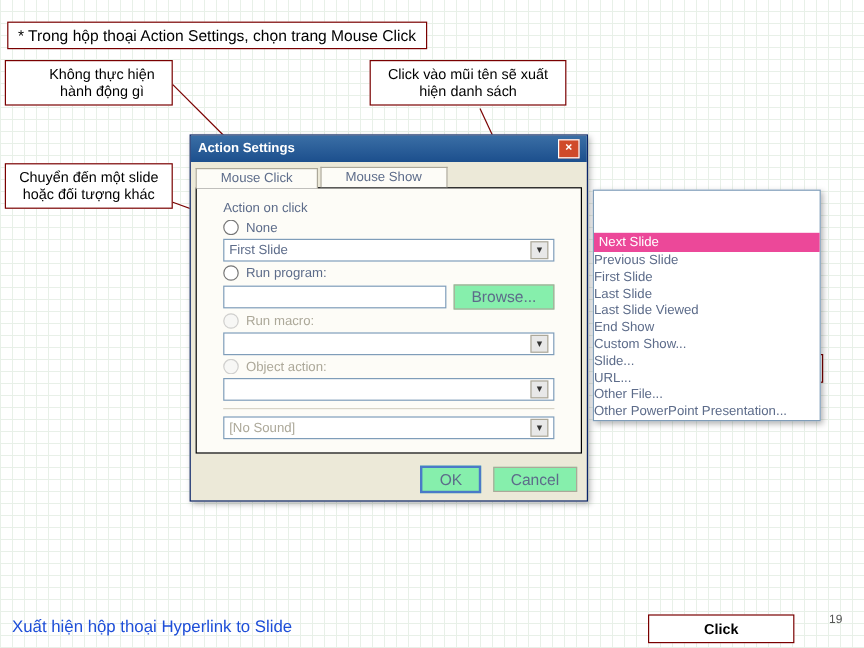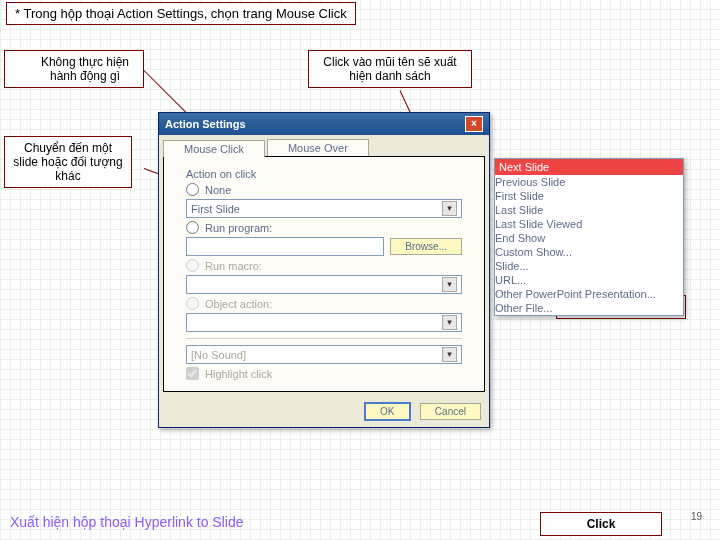--- a/index.html
+++ b/index.html
@@ -9,32 +9,32 @@
   width: 720px;
   height: 540px;
   position: relative;
   background:
     repeating-linear-gradient(0deg, #e8f0e8 0 1px, transparent 1px 10px),
     repeating-linear-gradient(90deg, #e8f0e8 0 1px, transparent 1px 10px),
     #fff;
   overflow: hidden;
 }
 .instruction-bar {
-  position: absolute; top: 2px; left: 6px;
+  position: absolute; top: 18px; left: 6px;
   background: #fff; border: 1px solid #7a0000;
   padding: 3px 8px; font-size: 13px;
 }
 .callout {
   position: absolute; background: #fff;
   border: 1.5px solid #7a0000; padding: 4px 6px;
   text-align: center; font-size: 12px;
 }
 .c1 { top: 50px; left: 4px; width: 140px; padding-left: 28px; }
 .c2 { top: 50px; left: 308px; width: 164px; }
-.c3 { top: 136px; left: 4px; width: 128px; }
+.c3 { top: 136px; left: 4px; width: 140px; }
 .c4 { top: 295px; left: 556px; width: 130px; }
 .c5 { top: 512px; left: 540px; width: 122px; font-weight: bold; }
 
 .dialog {
   position: absolute; top: 112px; left: 158px; width: 332px;
   background: #ece9d8; border: 1px solid #0a246a;
   box-shadow: 2px 2px 5px rgba(0,0,0,0.3);
 }
 .titlebar {
   background: linear-gradient(#3a6ea5,#1c4f8d);
@@ -64,45 +64,45 @@
   padding: 2px 4px; display: flex; justify-content: space-between;
   align-items: center; color: #5d6c8a; font-size: 11px; height: 19px;
 }
 .dropdown .arrow {
   width: 15px; height: 15px; background: #e8e8e8;
   border: 1px solid #aca899; text-align: center; line-height: 13px; font-size: 9px;
   color: #333;
 }
 .disabled { color: #aca899; }
 .btn {
-  background: #fef9c3; border: 1px solid #aca899; padding: 2px 14px;
-  font-size: 10px; color: #5d6c8a; cursor: pointer;
+  background: #86efac; border: 1px solid #aca899; padding: 2px 14px;
+  font-size: 13px; color: #5d6c8a; cursor: pointer;
 }
 .btn.primary { border: 2px solid #4a7ac8; }
 .btnrow { text-align: right; padding: 6px 8px; }
 .btnrow .btn { margin-left: 6px; }
 
 .flyout {
   position: absolute; top: 158px; left: 494px; width: 190px;
   background: #fff; border: 1px solid #7f9db9; font-size: 11px;
   color: #5d6c8a; box-shadow: 2px 2px 5px rgba(0,0,0,0.3);
 }
 .flyout .hdr {
-  background: #ef4444; color: #fff; padding: 2px 4px;
+  background: #ec4899; color: #fff; padding: 2px 4px; margin-top: 35px;
 }
 .flyout .opt { padding: 1px 0; cursor: pointer; }
 
 .line { position: absolute; border-top: 1px solid #7a0000; }
 .l1 { top: 70px; left: 144px; width: 65px; transform: rotate(45deg); transform-origin: left; }
 .l2 { top: 90px; left: 400px; width: 90px; transform: rotate(65deg); transform-origin: left; }
 .l3 { top: 168px; left: 144px; width: 40px; transform: rotate(20deg); transform-origin: left; }
 
 .bottom-note {
   position: absolute; bottom: 10px; left: 10px; font-size: 14px;
-  color: #8b5cf6;
+  color: #1d4ed8;
 }
 .slidenum { position: absolute; bottom: 18px; right: 18px; font-size: 10px; color: #555; }
 </style>
 </head>
 <body>
 
 <div class="instruction-bar">
   <span>* Trong hộp thoại Action Settings, chọn trang Mouse Click</span>
 </div>
 
@@ -116,21 +116,21 @@
 <div class="line l2"></div>
 <div class="line l3"></div>
 
 <div class="dialog">
   <div class="titlebar">
     <span>Action Settings</span>
     <div class="xbtn">×</div>
   </div>
   <div class="tabs">
     <div class="tab active">Mouse Click</div>
-    <div class="tab">Mouse Over</div>
+    <div class="tab">Mouse Show</div>
   </div>
   <div class="panel">
     <div class="row">
         <span>Action on click</span>
       </div>
     <div class="row">
         <input type="radio" name="act" style="">
         <span>None</span>
       </div>
     <div class="row indent">
@@ -168,44 +168,40 @@
           <span></span>
           <span class="arrow">▾</span>
         </div>
       </div>
     <hr style="margin:6px 0;border:none;border-top:1px solid #d8d4c8">
     <div class="row indent">
         <div class="dropdown disabled">
           <span>[No Sound]</span>
           <span class="arrow">▾</span>
         </div>
-      </div>
-    <div class="row">
-        <input type="checkbox" checked="" disabled="" style="">
-        <span class="disabled">Highlight click</span>
       </div>
   </div>
   <div class="btnrow">
     <button class="btn primary">OK</button>
     <button class="btn">Cancel</button>
   </div>
 </div>
 
 <div class="flyout">
   <div class="hdr">Next Slide</div>
   <div id="flyout-items">
       <div class="opt">Previous Slide</div>
       <div class="opt">First Slide</div>
       <div class="opt">Last Slide</div>
       <div class="opt">Last Slide Viewed</div>
       <div class="opt">End Show</div>
       <div class="opt">Custom Show...</div>
       <div class="opt">Slide...</div>
       <div class="opt">URL...</div>
+      <div class="opt">Other File...</div>
       <div class="opt">Other PowerPoint Presentation...</div>
-      <div class="opt">Other File...</div>
     </div>
 </div>
 
 <div class="bottom-note">
   <span>Xuất hiện hộp thoại Hyperlink to Slide</span>
 </div>
 <div class="slidenum">19</div>
 
 </body></html>

